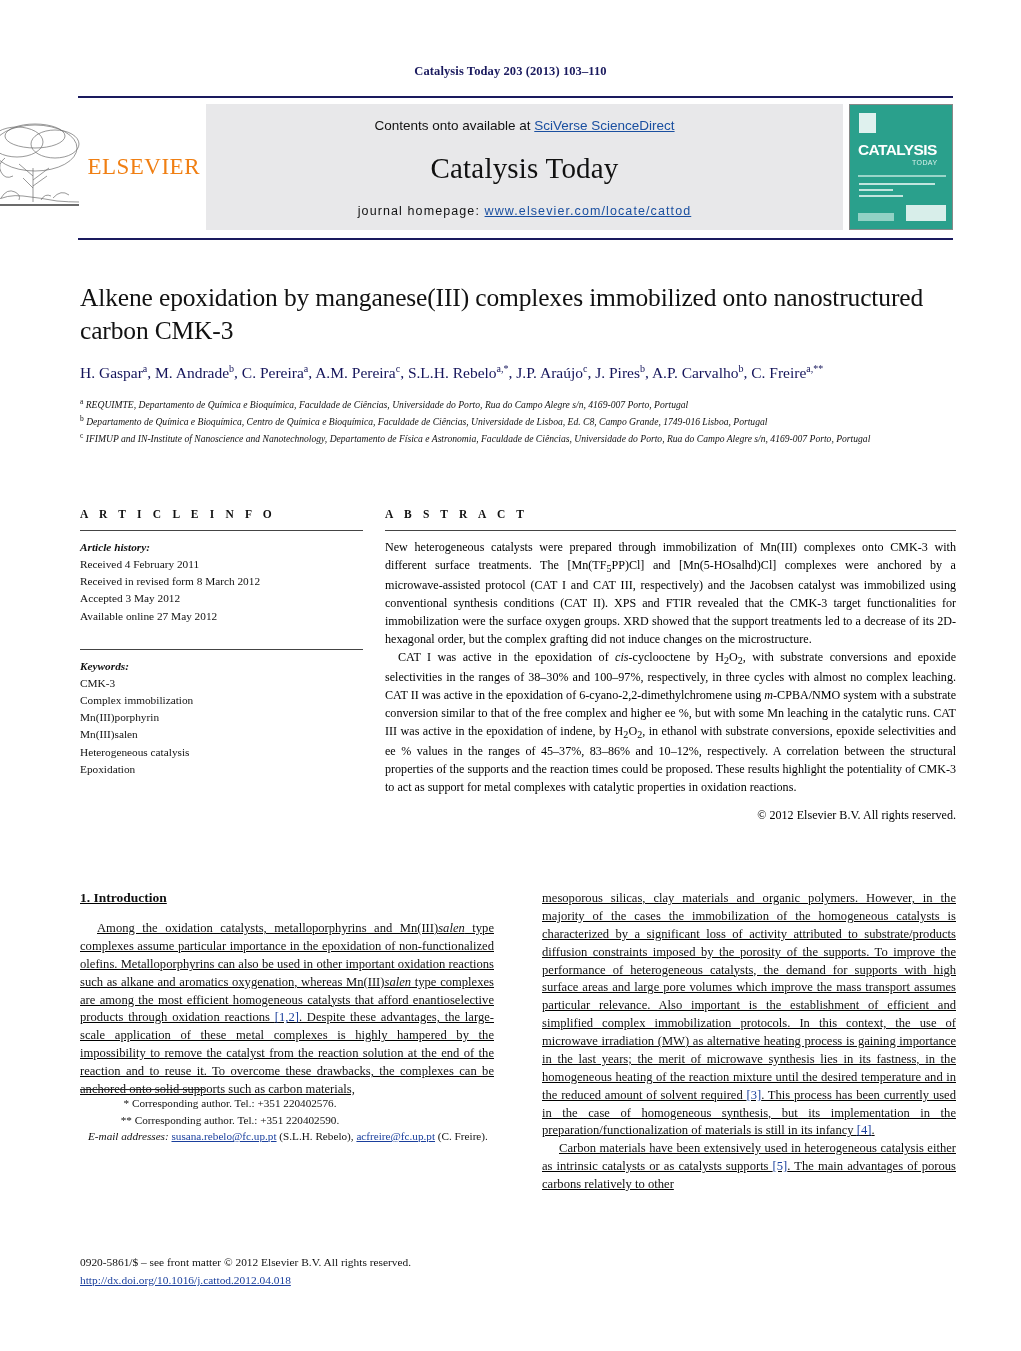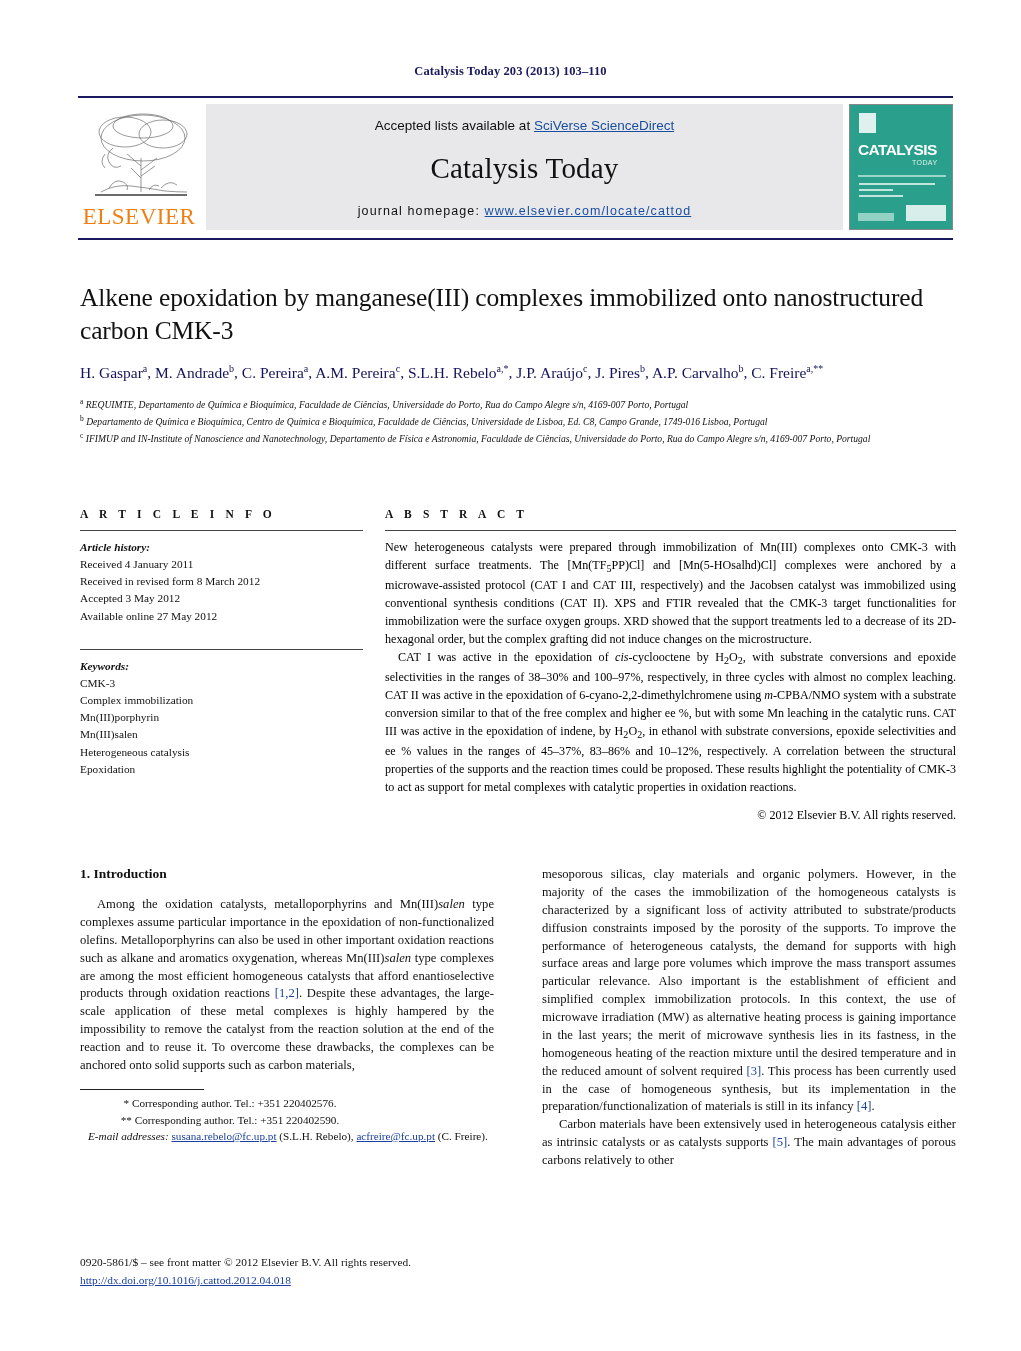--- a/index.html
+++ b/index.html
@@ -51,21 +51,21 @@
   }
   .masthead {
     display: flex;
     align-items: stretch;
     height: 126px;
   }
   .elsevier-logo {
     width: 122px;
     flex: 0 0 122px;
     display: flex;
-    flex-direction: column;
+    flex-direction: row;
     align-items: center;
     justify-content: flex-end;
     padding-bottom: 2px;
     box-sizing: border-box;
   }
   .tree-svg { display:block; }
   .elsevier-word {
     font-family: "Liberation Serif", serif;
     color: #f07f13;
     font-size: 23px;
@@ -254,24 +254,25 @@
   .abstract-body p + p { text-indent: 13px; }
   .copyright {
     text-align: right;
     margin-top: 10px;
     font-size: 12.1px;
   }
 
   
   .body-cols {
     position: absolute;
-    top: 866px;
+    top: 890px;
     left: 80px;
     width: 876px;
     display: flex;
+    text-decoration: underline;
   }
   .bcol { width: 414px; flex: 0 0 414px; }
   .bgap { width: 48px; flex: 0 0 48px; }
 
   h2.section-title {
     font-family: "Liberation Serif", serif;
     font-weight: bold;
     font-size: 13.5px;
     margin: 0 0 14px 0;
     color: #111;
@@ -349,21 +350,21 @@
               <path d="M66 82 q4 -7 10 -4"></path>
             </g>
             <line x1="12" y1="87" x2="104" y2="87" stroke="#3a3a3a" stroke-width="1.6"></line>
           </svg>
         </span>
         <div class="elsevier-word">ELSEVIER</div>
       </div>
 
       <div class="journal-band">
         <div class="contents-line">
-          <span>Accepted lists available at </span><a class="sd-link" href="#">SciVerse ScienceDirect</a>
+          <span>Contents onto available at </span><a class="sd-link" href="#">SciVerse ScienceDirect</a>
         </div>
         <div class="journal-name">Catalysis Today</div>
         <div class="homepage-line">
           <span>journal homepage: </span><a class="url" href="#">www.elsevier.com/locate/cattod</a>
         </div>
       </div>
 
       <div class="cover-thumb">
         <div class="cover-topbox"></div>
         <div class="cover-title">CATALYSIS</div>
@@ -390,21 +391,21 @@
     </div>
   </div>
 
   <div class="info-abstract">
 
     <div class="col-info">
       <div class="sec-head">A R T I C L E    I N F O</div>
       <div class="hr-thin"></div>
       <div class="info-group">
         <div class="lbl">Article history:</div>
-        <div>Received 4 January 2011</div>
+        <div>Received 4 February 2011</div>
         <div>Received in revised form 8 March 2012</div>
         <div>Accepted 3 May 2012</div>
         <div>Available online 27 May 2012</div>
       </div>
       <div class="keywords-block">
         <div class="hr-thin"></div>
         <div class="info-group">
           <div class="lbl">Keywords:</div>
           <div>CMK-3</div>
           <div>Complex immobilization</div>

